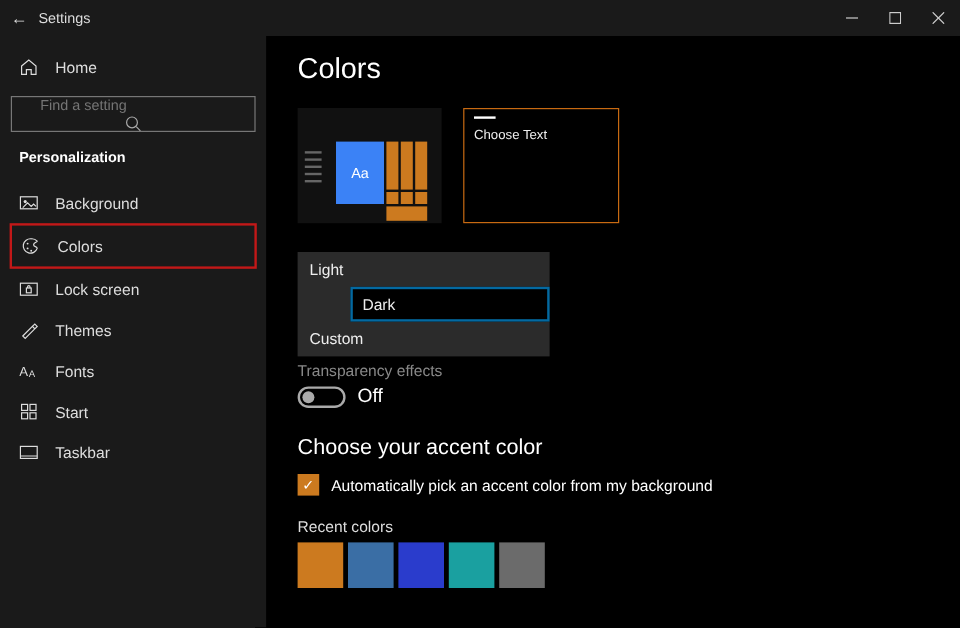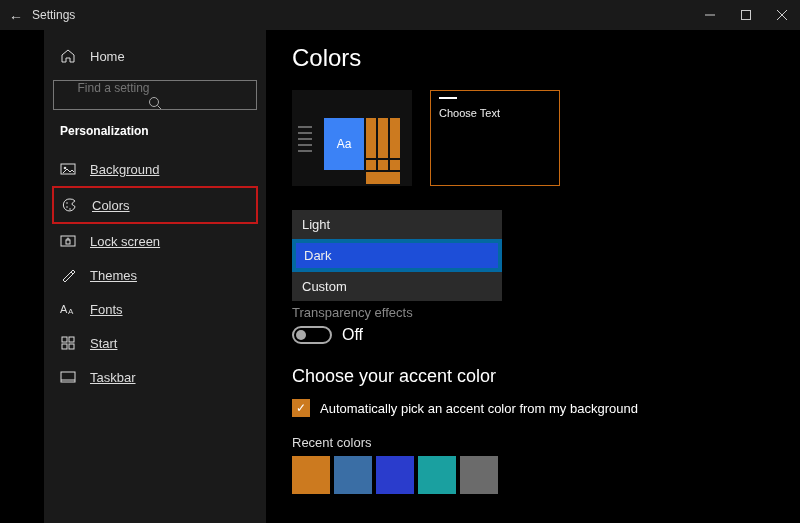--- a/index.html
+++ b/index.html
@@ -3,46 +3,46 @@
 <meta charset="utf-8">
 <style>
   * { box-sizing: border-box; margin: 0; padding: 0; font-family: "Segoe UI", sans-serif; }
   html, body { width: 800px; height: 523px; background: #000; color: #fff; overflow: hidden; }
   .titlebar { height: 30px; display: flex; align-items: center; background: #1a1a1a; font-size: 12px; color: #ddd; }
   .titlebar .back { width: 32px; text-align: center; font-size: 14px; }
   .titlebar .title { flex: 0 0 auto; }
   .titlebar .spacer { flex: 1; }
   .titlebar .winbtn { width: 36px; text-align: center; font-size: 11px; color: #ccc; }
   .winbtn svg { display: block; margin: 0 auto; }
-  .app { display: flex; height: calc(523px - 30px); padding-left: 44px; }
+  .app { display: flex; height: calc(523px - 30px); }
   .sidebar { width: 222px; background: #1a1a1a; padding: 12px 8px; color: #ddd; font-size: 13px; }
   .home { display: flex; align-items: center; gap: 14px; padding: 6px 8px; margin-bottom: 10px; }
   .search { display: flex; align-items: center; border: 1px solid #777; height: 30px; padding: 0 8px; margin: 0 1px 14px 1px; background: #1a1a1a; flex-direction: column; }
   .search input { flex: 1; background: transparent; border: none; outline: none; color: #ccc; font-size: 12px; }
   .cat { font-size: 12px; font-weight: 600; padding: 0 8px 14px 8px; color: #fff; }
   .nav { list-style: none; }
-  .nav li { display: flex; align-items: center; gap: 14px; padding: 9px 8px; cursor: default; text-decoration: underline; }
+  .nav li { display: flex; align-items: center; gap: 14px; padding: 9px 8px; cursor: default; }
   .nav li.active { border: 2px solid #c21818; }
   .icon { width: 16px; height: 16px; flex: 0 0 16px; color: #ddd; }
   .content { flex: 1; background: #000; padding: 14px 26px; overflow: hidden; }
   h1 { font-weight: 400; font-size: 24px; margin-bottom: 18px; }
   .preview-row { display: flex; gap: 18px; margin-bottom: 24px; }
   .preview-start { width: 120px; height: 96px; background: #111; position: relative; padding-top: 28px; }
   .preview-start .lines { position: absolute; left: 6px; top: 32px; }
   .preview-start .lines div { width: 14px; height: 2px; background: #666; margin: 4px 0; }
   .preview-start .tiles { position: absolute; left: 32px; top: 28px; width: 84px; height: 66px; display: grid; grid-template-columns: 40px 10px 10px 10px; grid-template-rows: 40px 10px 12px; gap: 2px; }
   .tile-big { grid-column: 1; grid-row: 1 / span 2; background: #3b82f6; display:flex; align-items:center; justify-content:center; font-size:12px; }
   .tile-s { background: #cc7a1f; }
   .tile-med { grid-column: 2 / span 3; grid-row: 3; background: #cc7a1f; }
   .preview-window { width: 130px; height: 96px; border: 1px solid #c86a12; background: #000; position: relative; }
   .preview-window .topline { position: absolute; left: 8px; top: 6px; width: 18px; height: 2px; background: #fff; }
   .preview-window .st { position: absolute; left: 8px; top: 16px; font-size: 11px; color: #eee; }
   .dropdown { width: 210px; background: #2b2b2b; margin-bottom: 4px; }
   .dropdown .opt { padding: 7px 10px; font-size: 13px; color: #eee; }
-  .dropdown .opt.sel { background: #1d4ed8; border: 4px solid #0369a1; padding: 5px 8px; }
+  .dropdown .opt.sel { background: #000000; border: 2px solid #0369a1; padding: 5px 8px; margin-left: 44px; }
   .trans-label { font-size: 13px; color: #888; margin-top: 2px; }
   .toggle-row { display: flex; align-items: center; gap: 10px; padding: 6px 0 16px 0; }
   .toggle { width: 40px; height: 18px; border: 2px solid #aaa; border-radius: 10px; position: relative; }
   .toggle .knob { width: 10px; height: 10px; background: #aaa; border-radius: 50%; position: absolute; left: 2px; top: 2px; }
   h2 { font-weight: 400; font-size: 18px; margin: 6px 0 12px 0; }
   .check-row { display: flex; align-items: center; gap: 10px; font-size: 13px; margin-bottom: 18px; }
   .checkbox { width: 18px; height: 18px; background: #cc7a1f; display: flex; align-items: center; justify-content: center; color: #fff; font-size: 12px; }
   .recent-label { font-size: 13px; margin-bottom: 6px; color: #ddd; }
   .swatches { display: flex; gap: 4px; }
   .swatch { width: 38px; height: 38px; }

